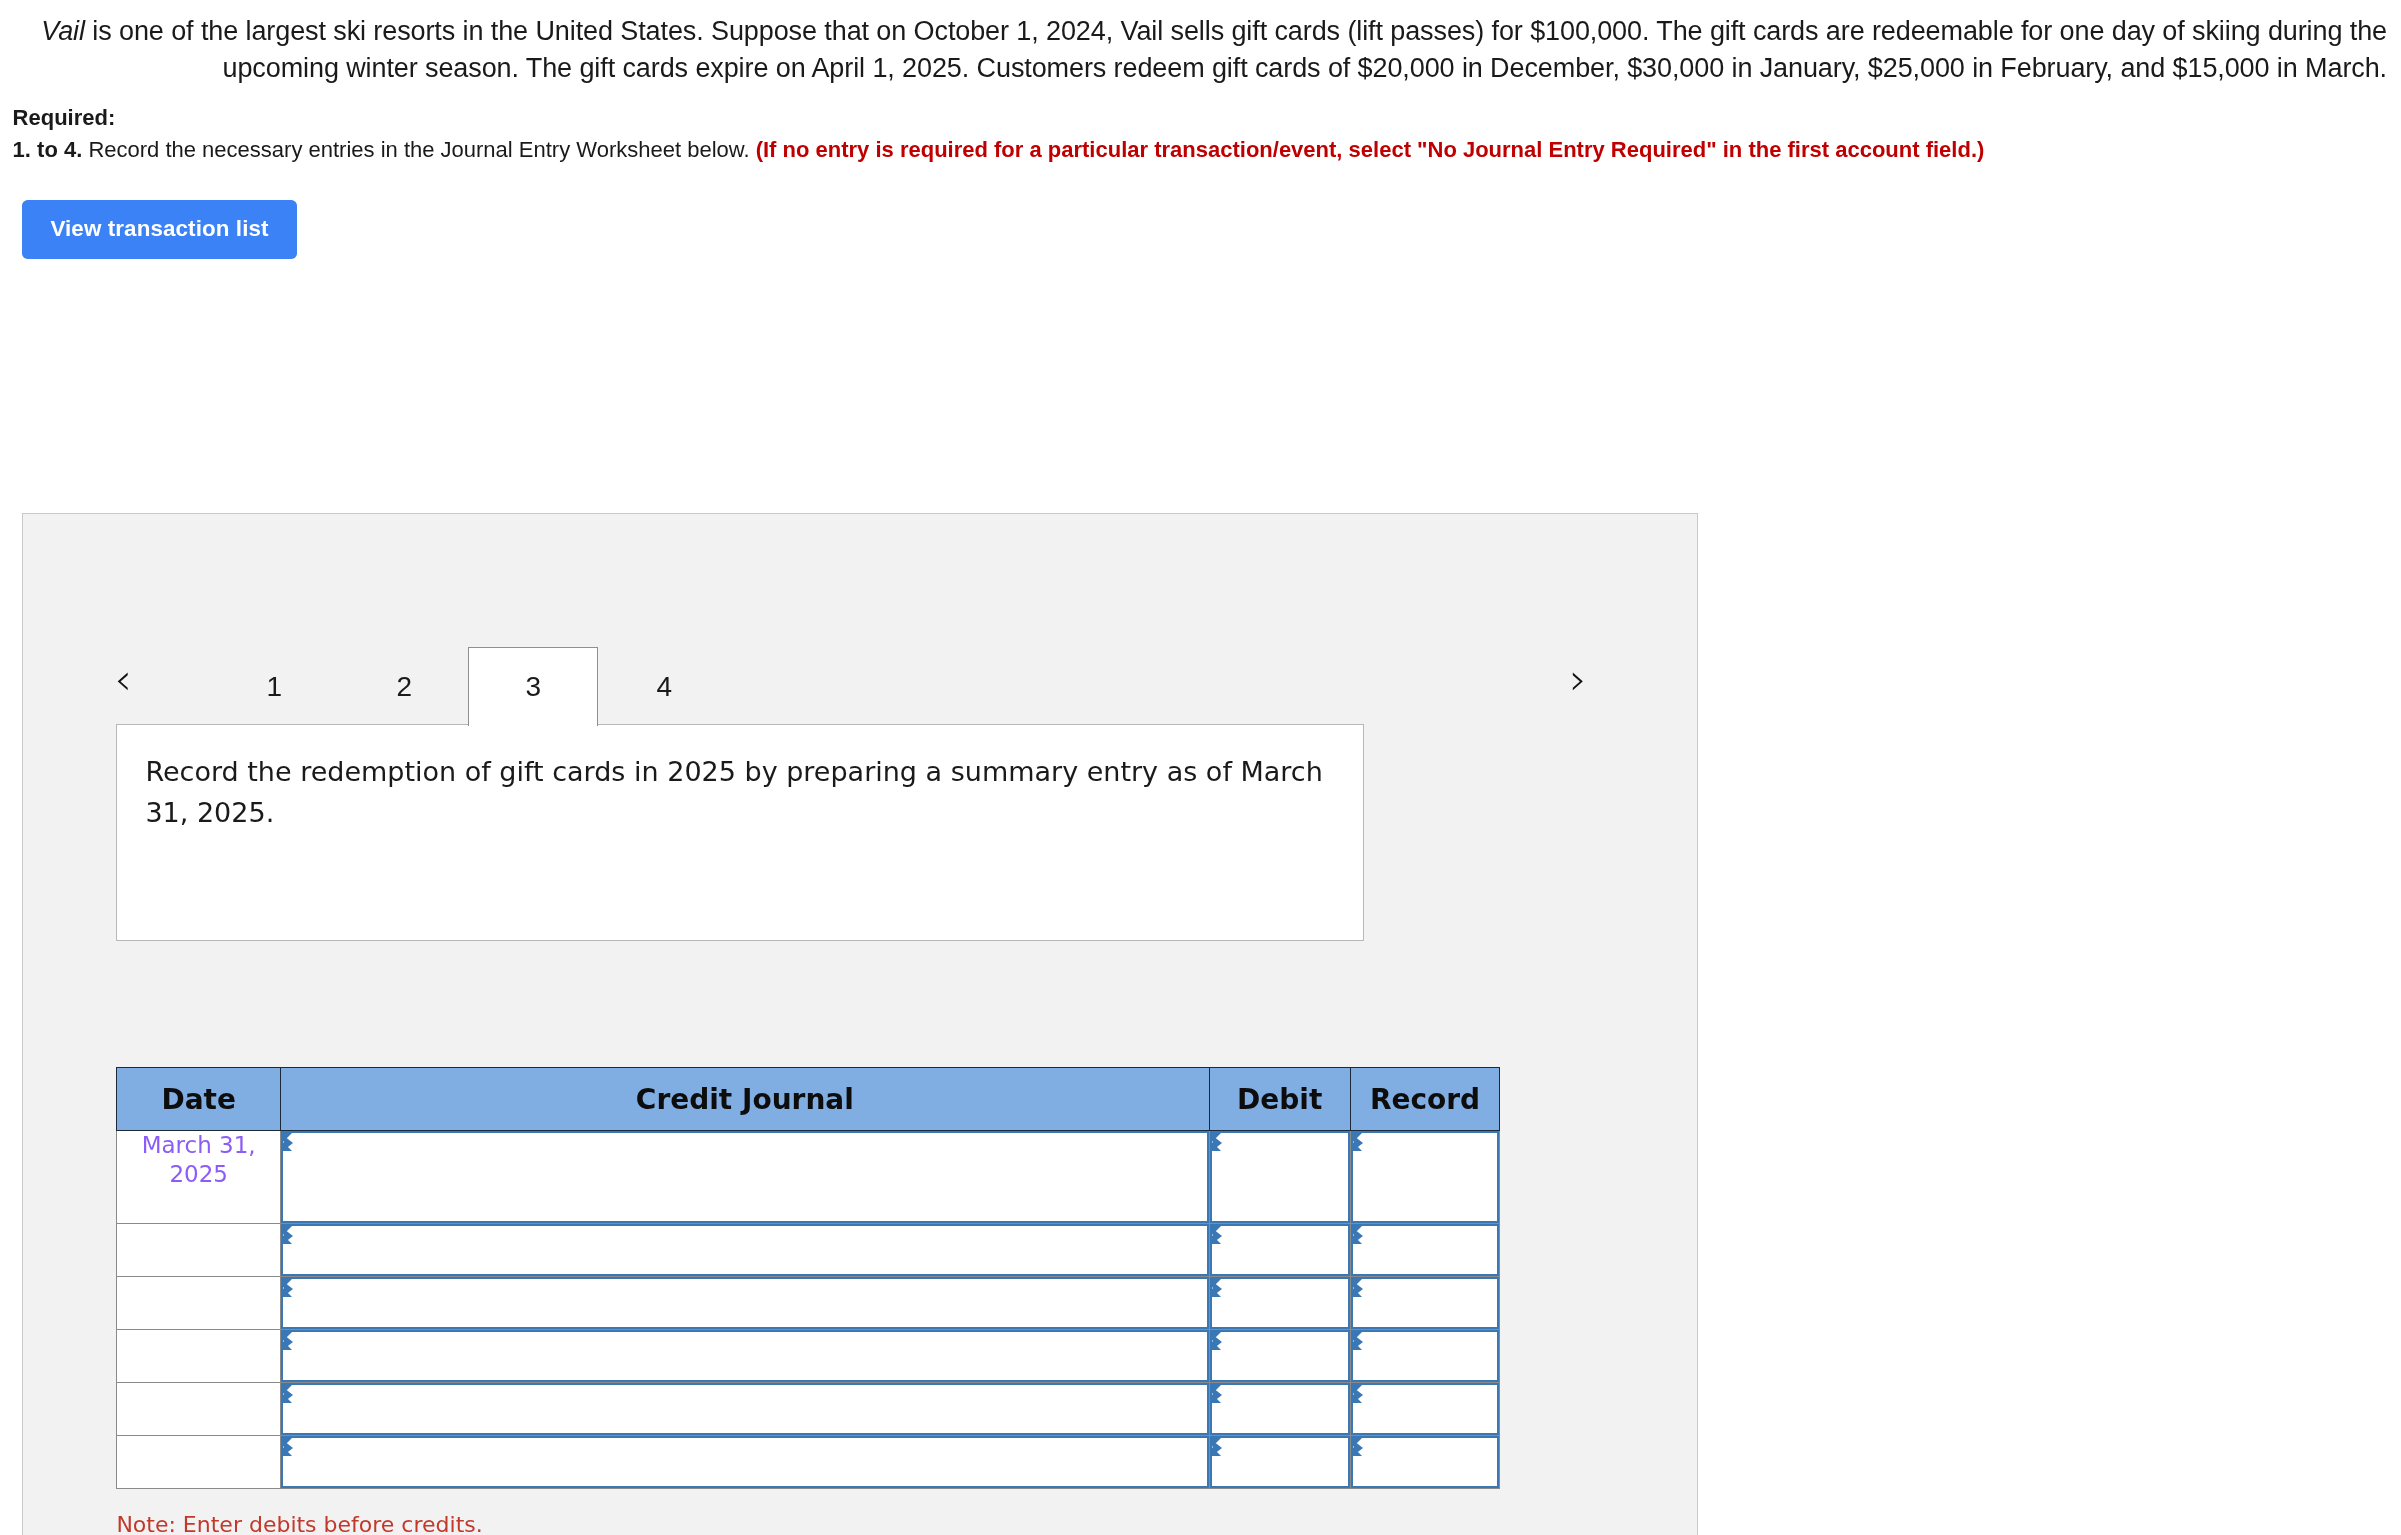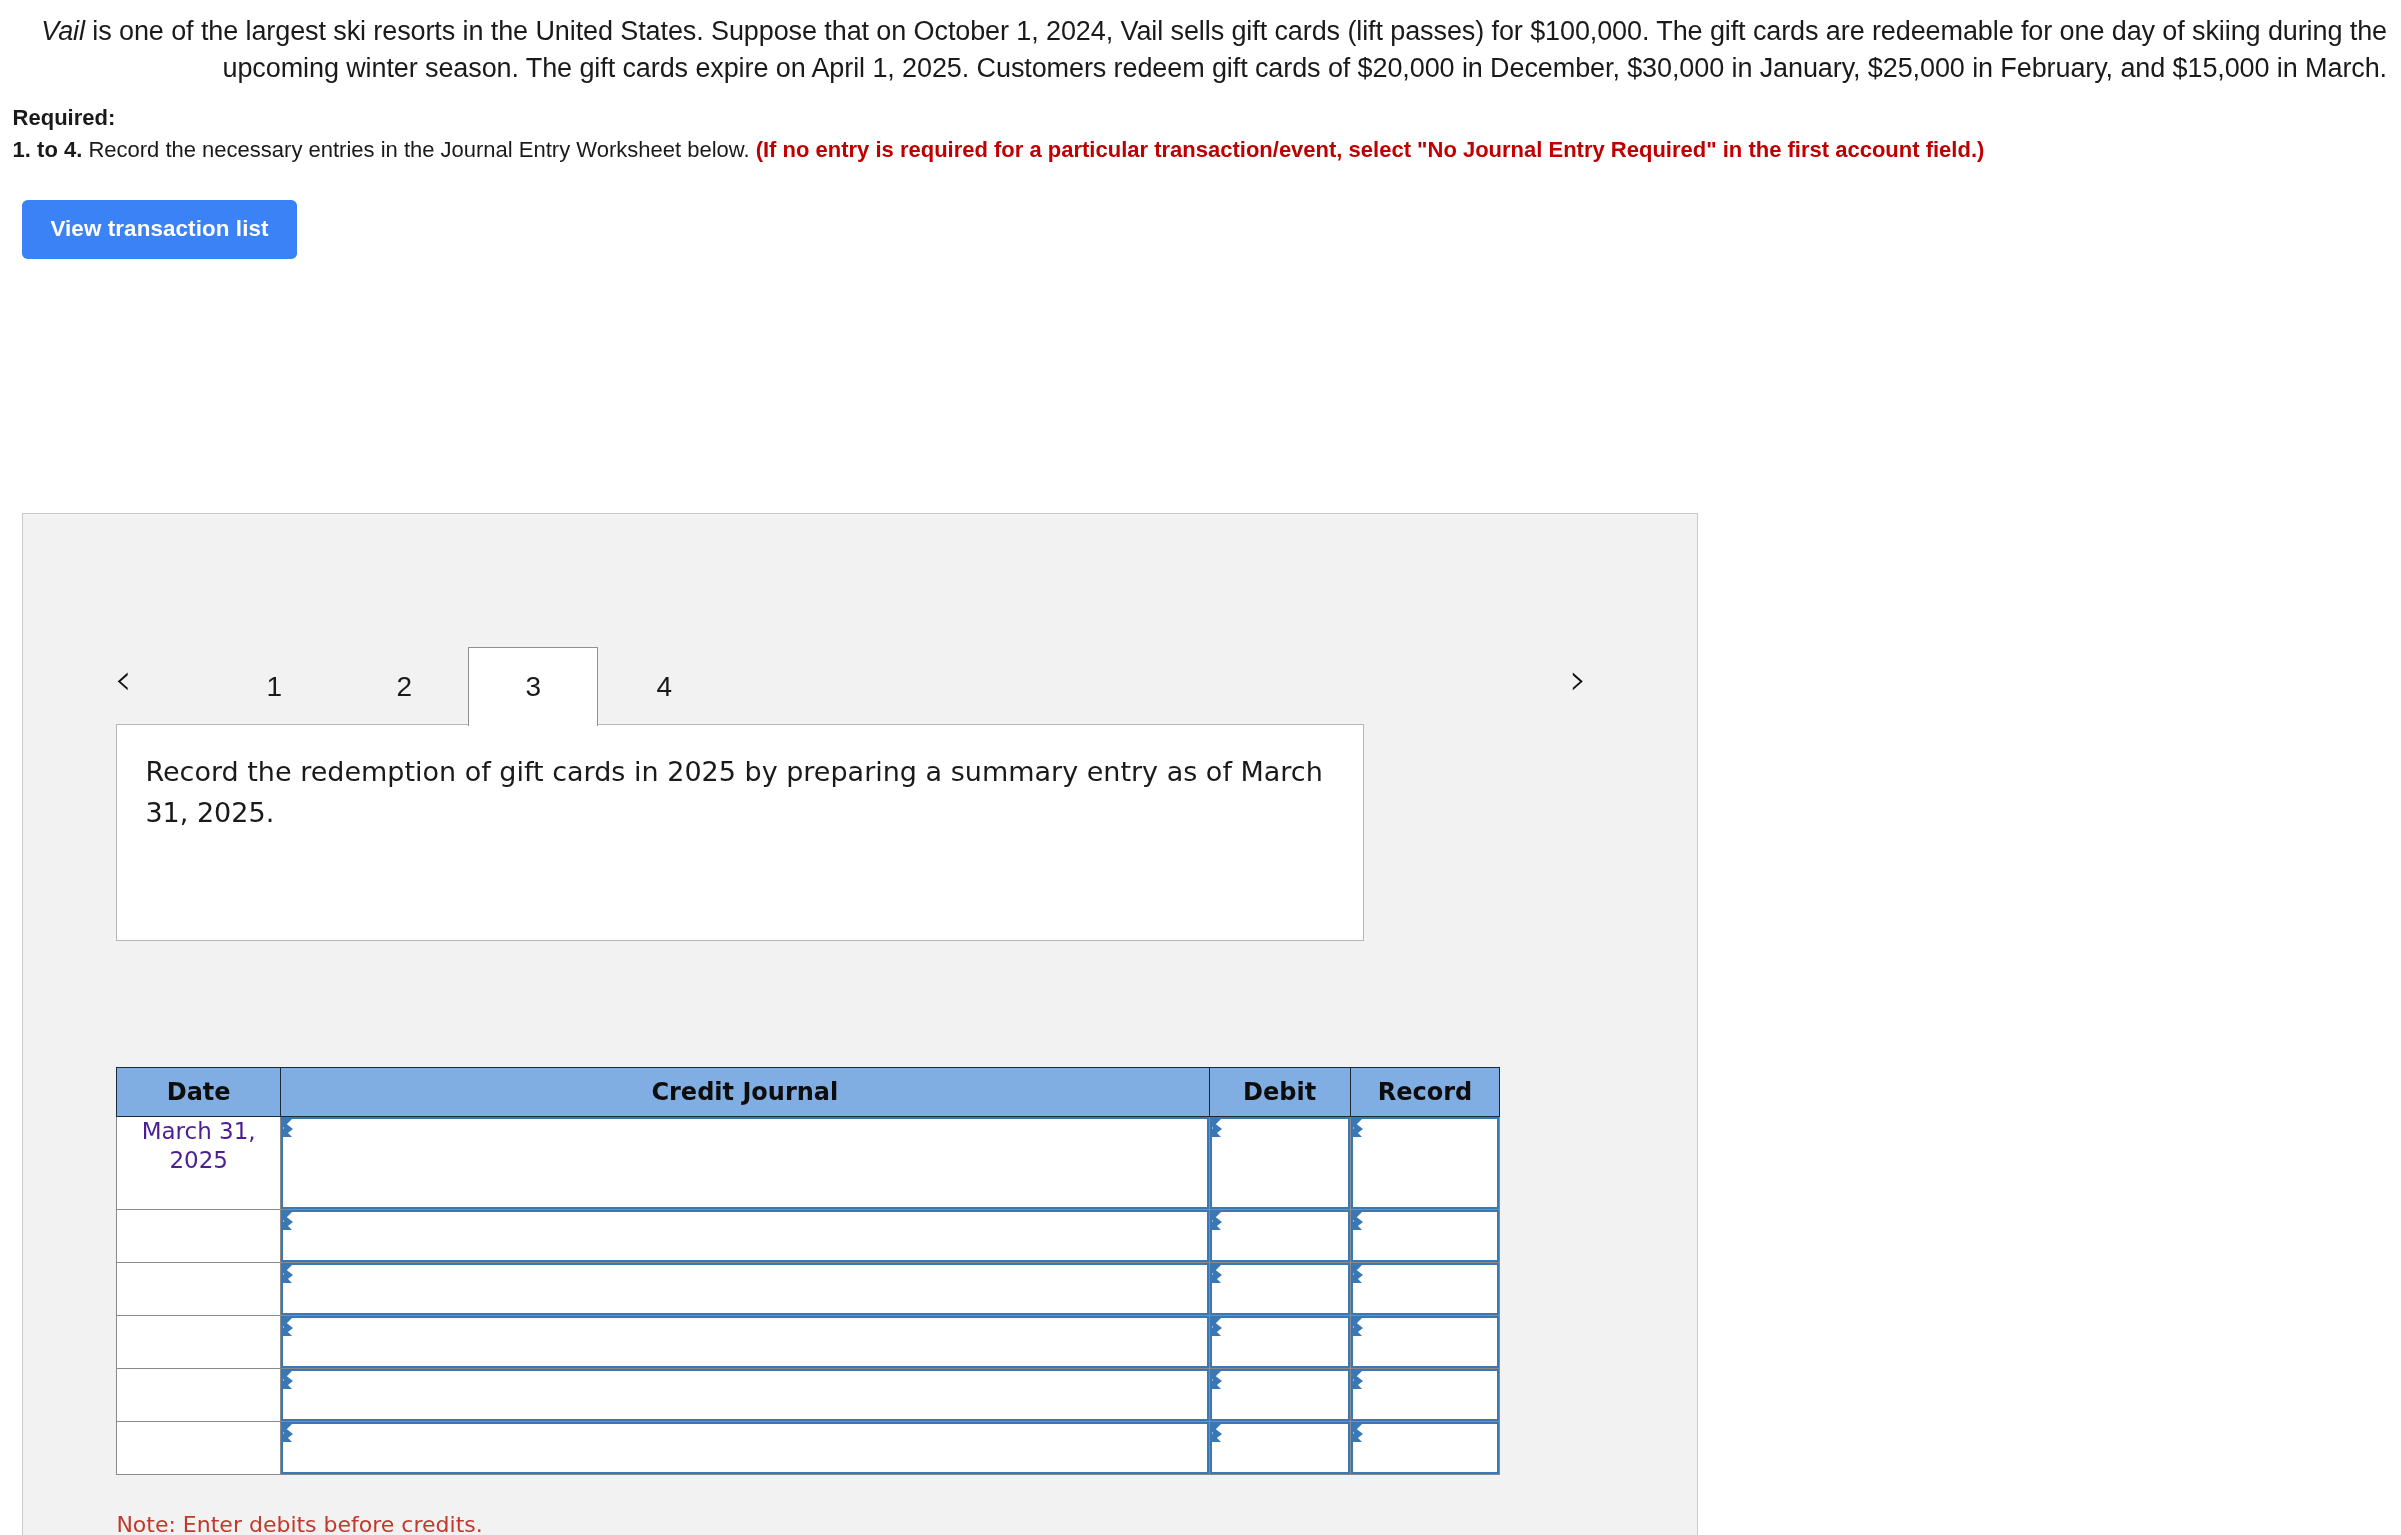--- a/index.html
+++ b/index.html
@@ -148,36 +148,36 @@
     width: 1384px;
   }
   table.jtable {
     border-collapse: collapse;
     width: 1384px;
     table-layout: fixed;
   }
   table.jtable th {
     background: #80aee3;
     border: 1.4px solid #1b2a3a;
-    font-size: 24px;
+    font-size: 28px;
     font-weight: bold;
     color: #0d0d0d;
-    height: 49px;
+    height: 63px;
     font-family: "DejaVu Sans", sans-serif;
   }
   table.jtable td {
     border: 1.4px solid #8a8a8a;
     padding: 0;
     height: 53px;
     background: #ffffff;
     vertical-align: top;
   }
   td.date-cell {
     font-size: 23px;
-    color: #4c1d95;
+    color: #8b5cf6;
     text-align: center;
     padding: 7px 5.6px 0 5.6px;
     font-family: "DejaVu Sans", sans-serif;
     line-height: 1.25;
     vertical-align: top;
   }
   .col-date { width: 130px; }
   .col-gj   { width: 738px; }
   .col-deb  { width: 112px; }
   .col-cre  { width: 119px; }

